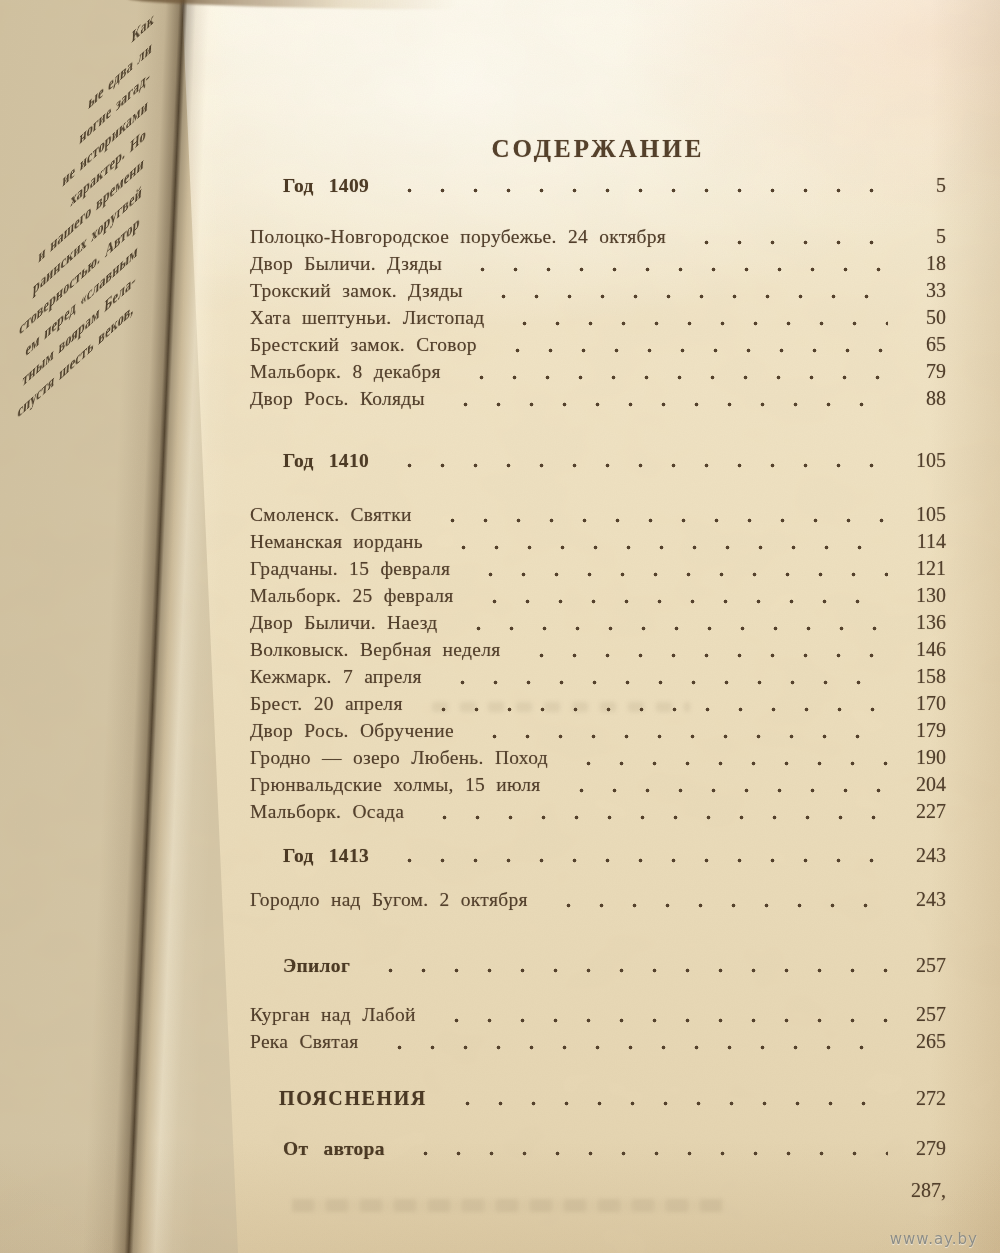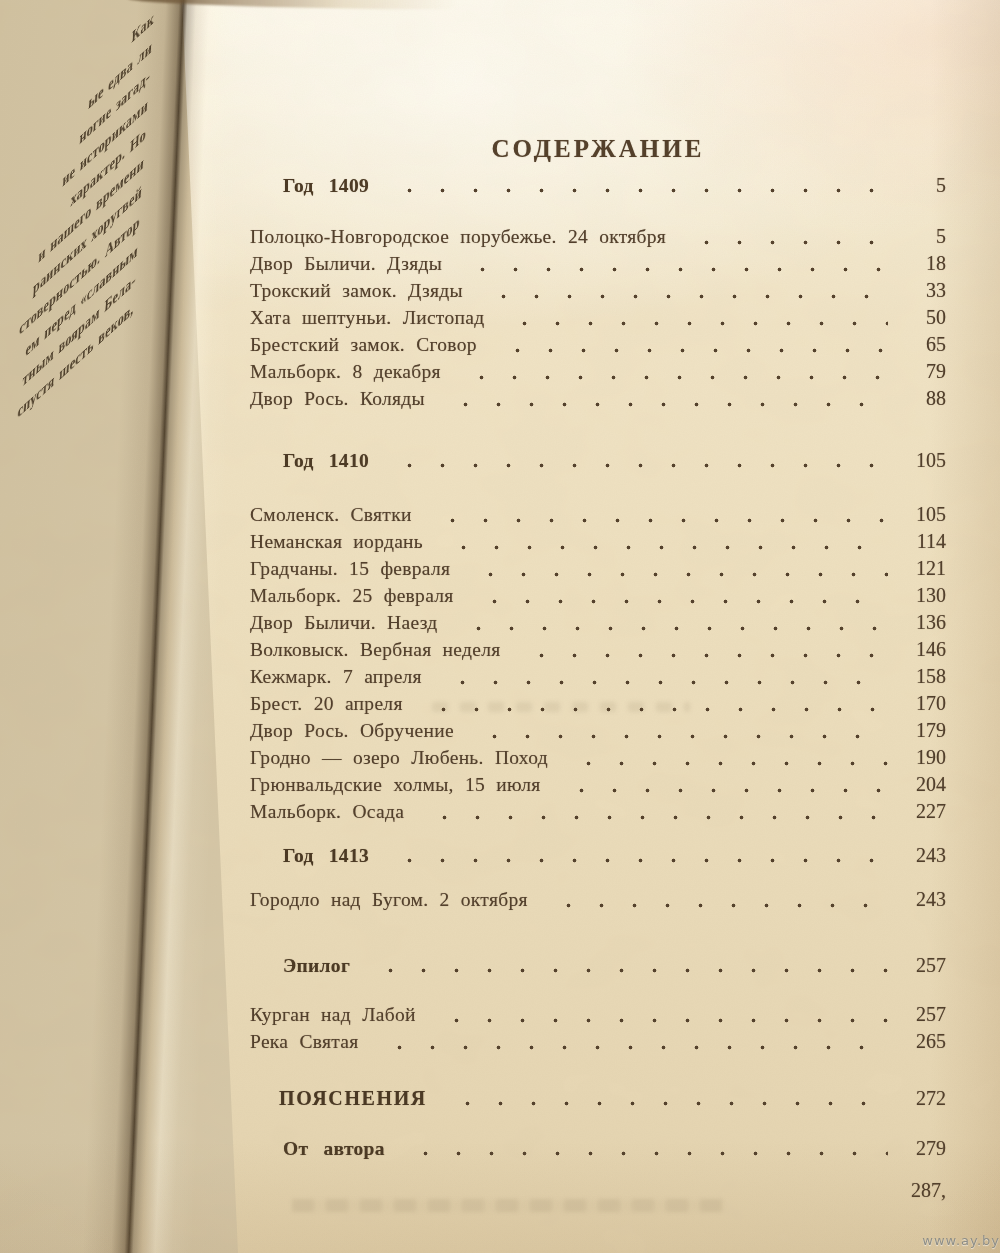--- a/index.html
+++ b/index.html
@@ -88,23 +88,23 @@
   .section-bold .row-title{padding-left:29px;font-weight:700;letter-spacing:1.6px;font-size:20px;color:#44321e;}
   .leader{
     flex:1 1 auto;align-self:stretch;min-width:0;margin:0 6px 0 12px;
     background-image:radial-gradient(circle,#4f3c28 1.5px,rgba(79,60,40,0) 2.2px);
     background-size:33px 9px;background-repeat:repeat-x;background-position:12px 15px;
   }
   .leader.no-dots{background:none;}
   .row-page{width:52px;text-align:right;font-size:20px;white-space:nowrap;color:#4a3826;}
 
   .watermark{
-    position:absolute;right:0;bottom:5px;
+    position:absolute;right:22px;bottom:5px;
     font-family:"DejaVu Sans","Liberation Sans",sans-serif;
-    font-size:13px;letter-spacing:1px;color:#8d8d86;
+    font-size:15px;letter-spacing:1px;color:#8d8d86;
     text-shadow:0 1px 1px rgba(255,255,255,0.65);
   }
   .grain{position:absolute;inset:0;pointer-events:none;}
 </style>
 </head>
 <body>
 
 <div class="photo">
 
   <div class="layer bright-top"></div>

